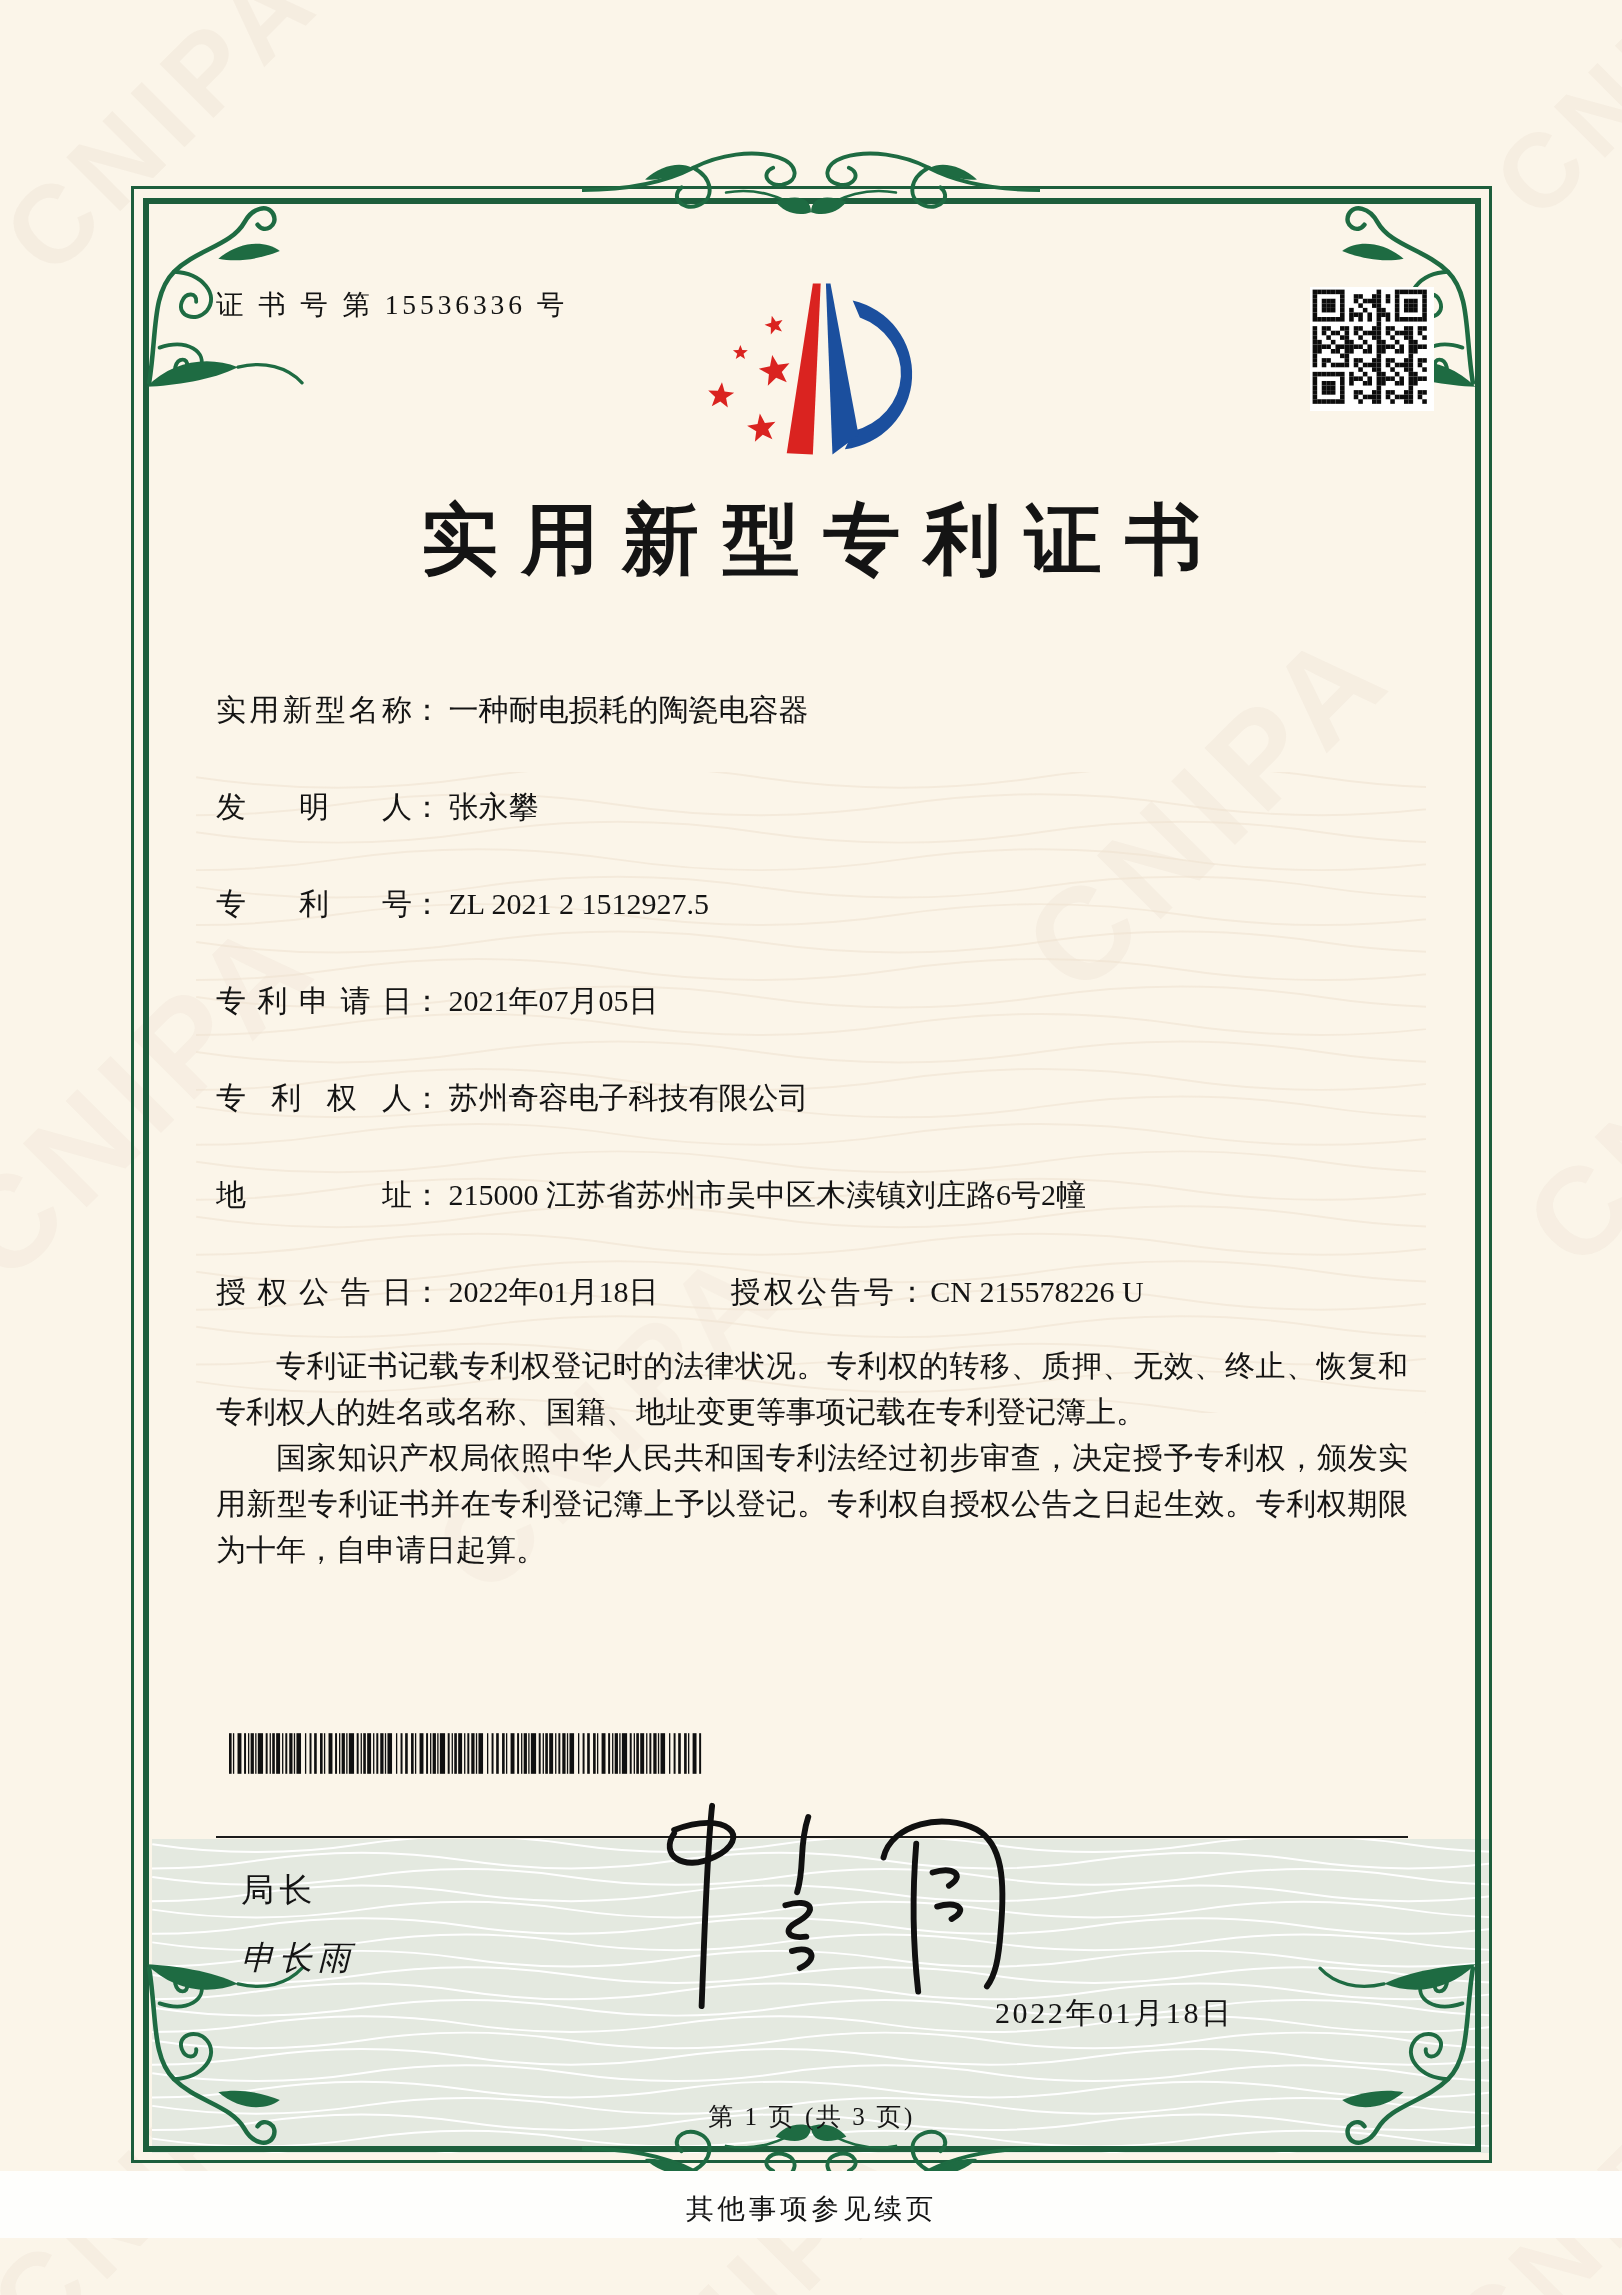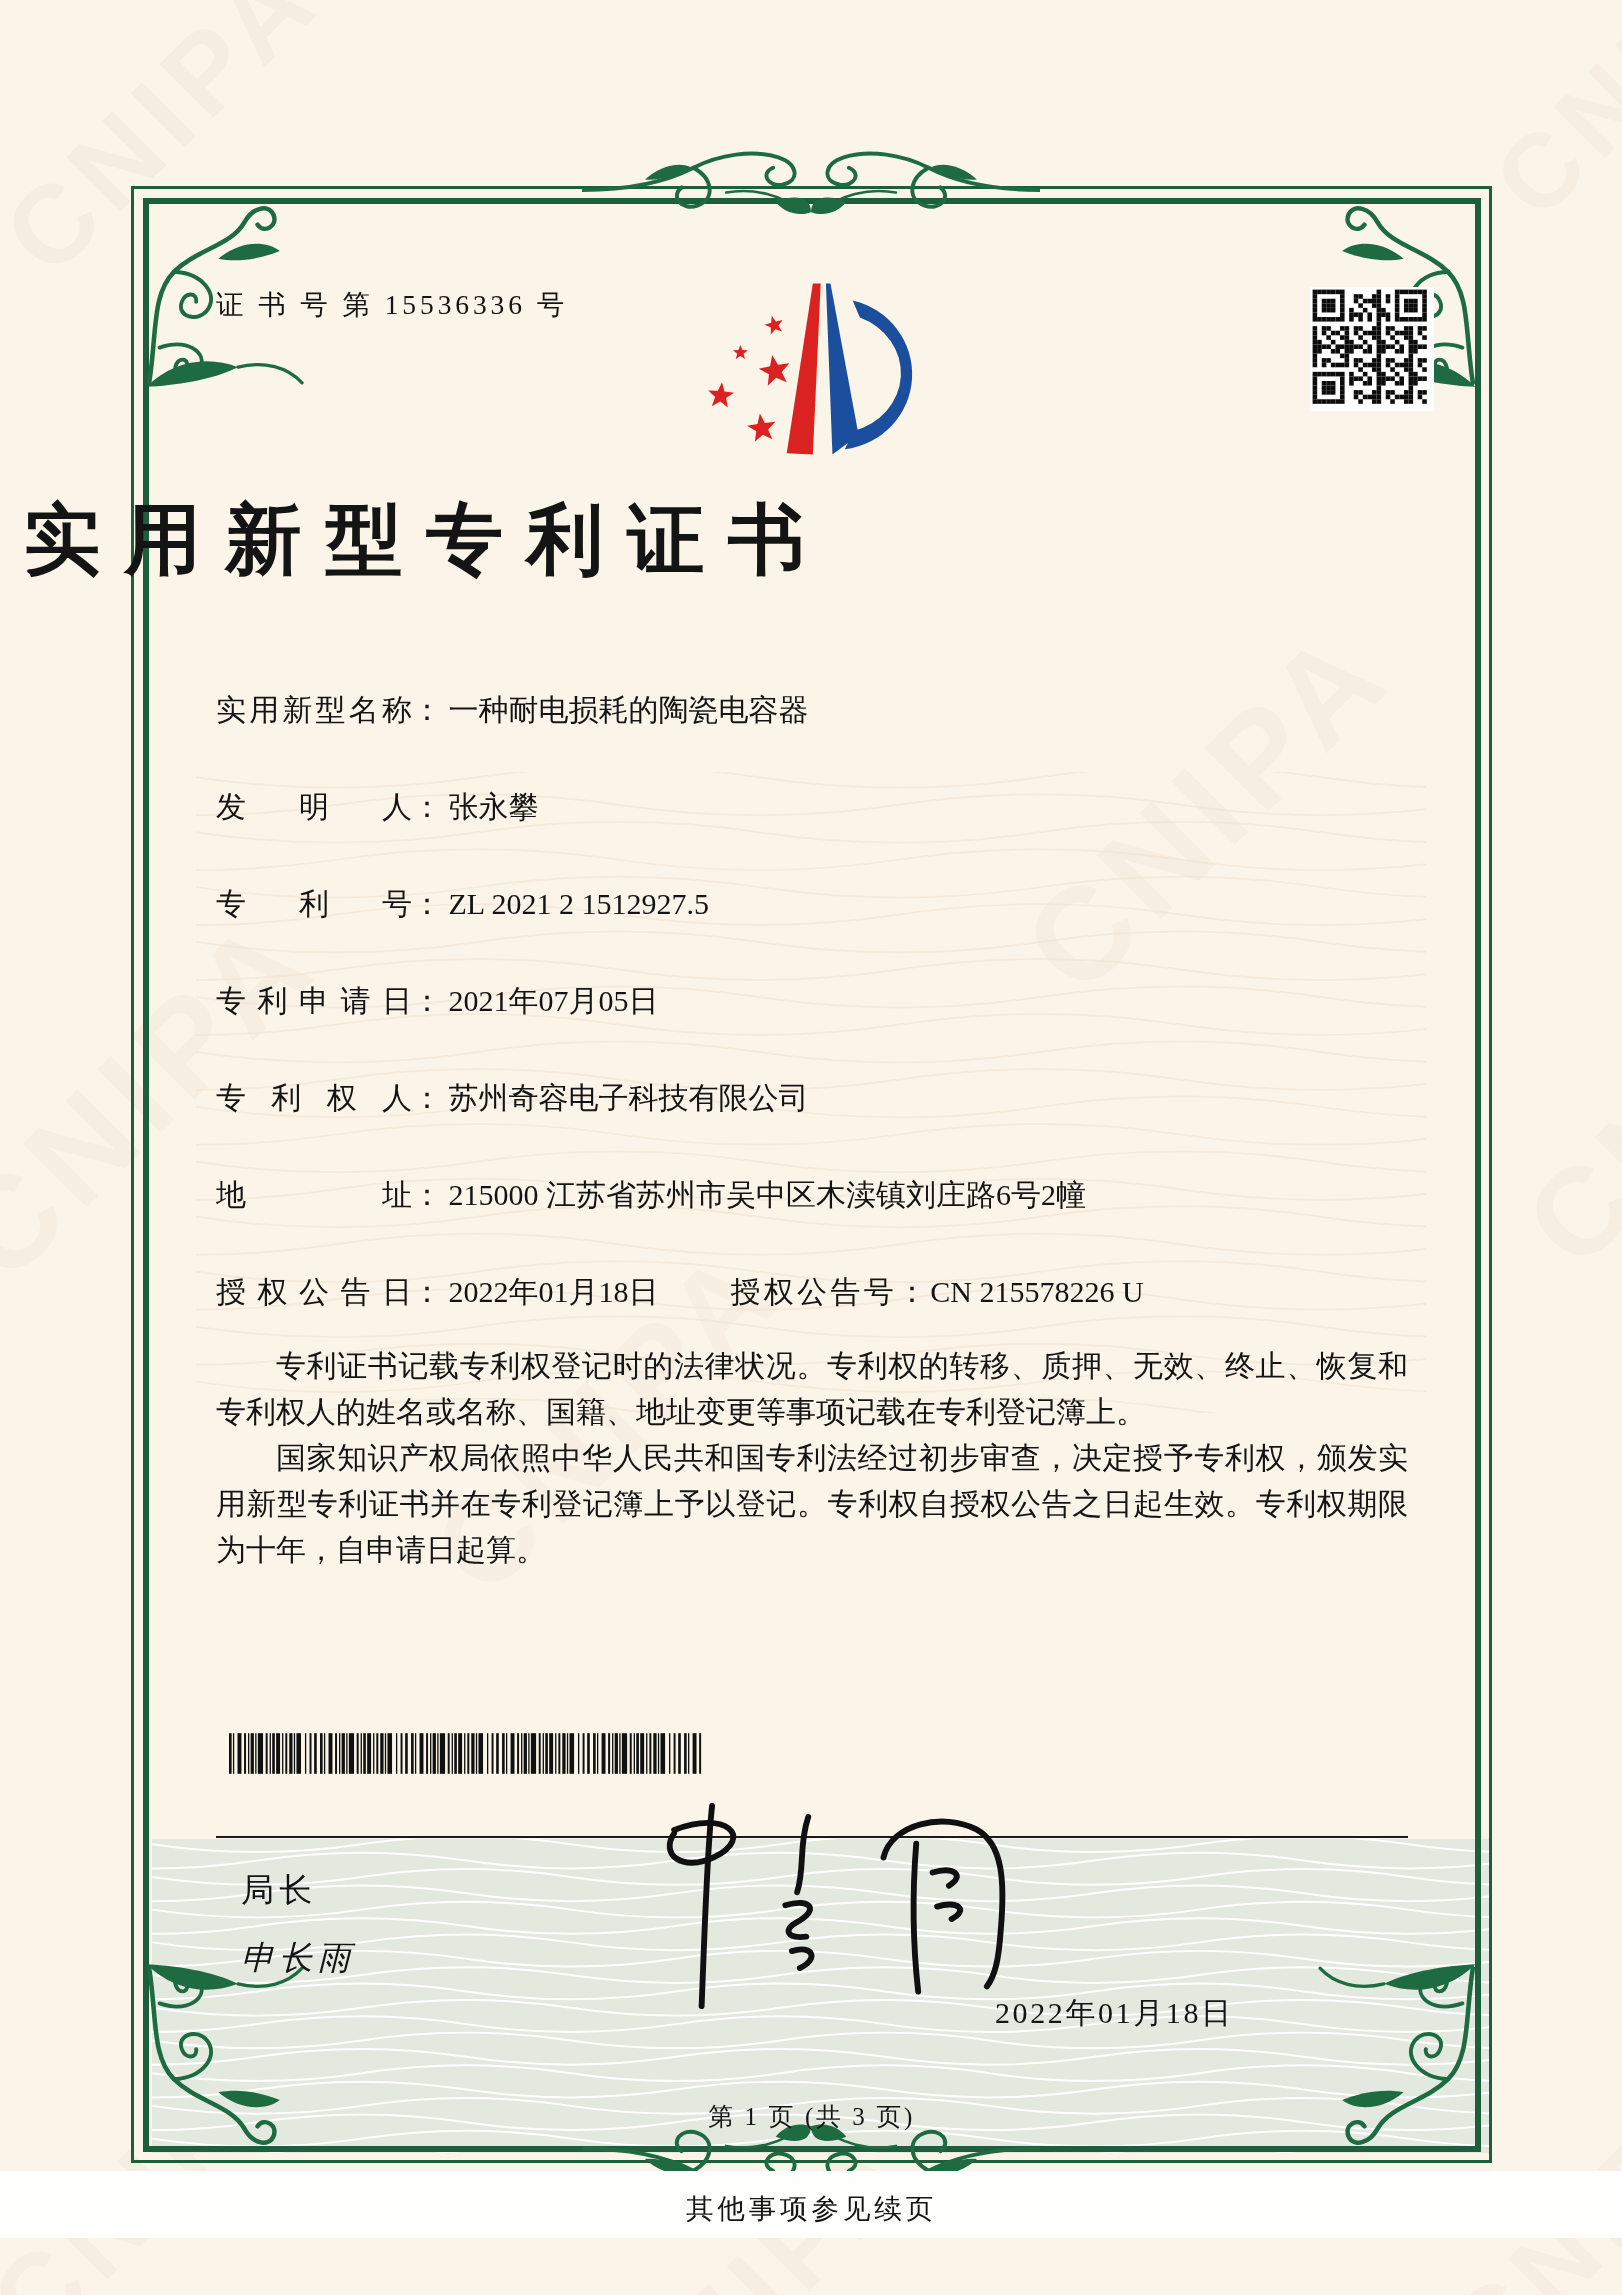--- a/index.html
+++ b/index.html
@@ -11,21 +11,21 @@
       letter-spacing:10.5px;color:rgba(197,164,146,.30);transform:rotate(-45deg);white-space:nowrap;}
   
   .frame{position:absolute;box-sizing:border-box;border-style:solid;border-color:var(--green);}
   .frame.outer{left:131px;top:186px;width:1361px;height:1977px;border-width:3.3px;}
   .frame.inner{left:143px;top:198px;width:1338px;height:1954px;border-width:6.5px;}
   .orn{position:absolute;}
   
   .certno{position:absolute;left:216px;top:287px;font-size:27.5px;letter-spacing:3.9px;font-family:Liberation Serif, serif;}
   .logo{position:absolute;left:691px;top:260px;}
   .qr{position:absolute;left:1310px;top:287px;width:124px;height:124px;background:#fff;}
-  .title{position:absolute;left:0;right:0;top:489px;text-align:left;font-size:77px;font-weight:700;
+  .title{position:absolute;left:0;right:0;top:489px;text-align:center;font-size:77px;font-weight:700;
          letter-spacing:23.6px;text-indent:23.6px;}
   
   .fields{position:absolute;left:216px;top:691px;width:1243px;}
   .frow{display:flex;align-items:flex-start;height:97px;font-size:30px;line-height:38px;}
   .flabel{display:inline-flex;justify-content:space-between;width:196px;flex:none;}
   .fcolon{flex:none;}
   .fval{padding-left:6.5px;white-space:nowrap;}
   .fpair2{display:flex;margin-left:72px;}
   .fpair2 .flabel2{letter-spacing:3.3px;}
   

